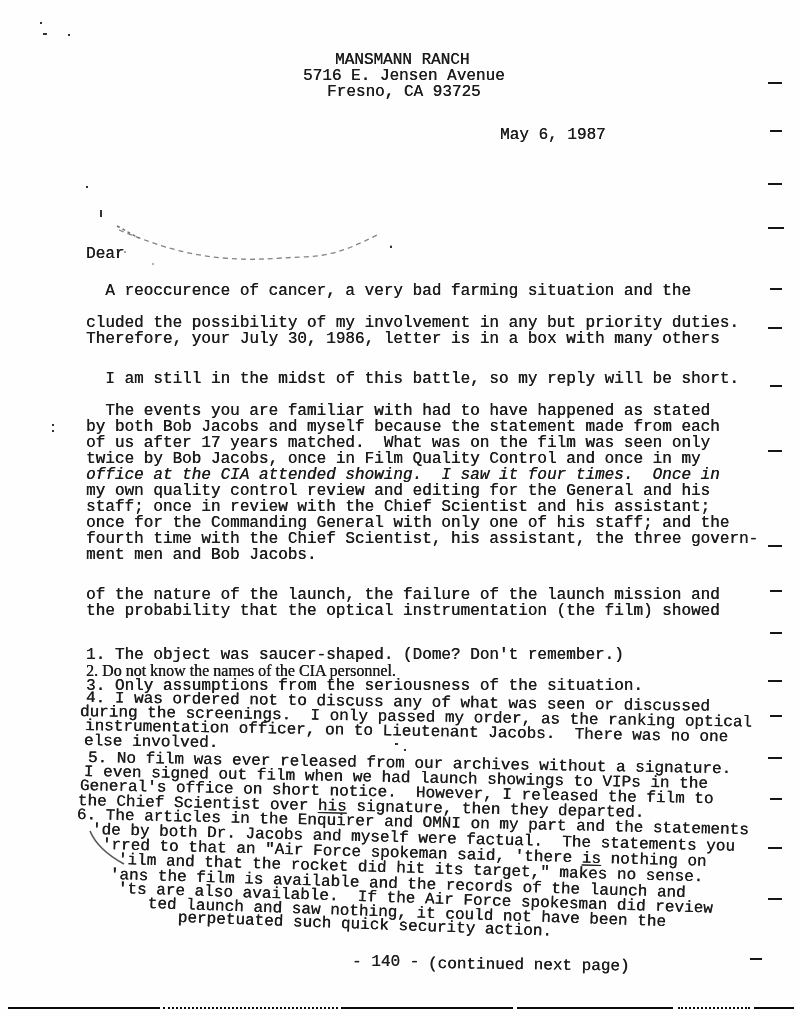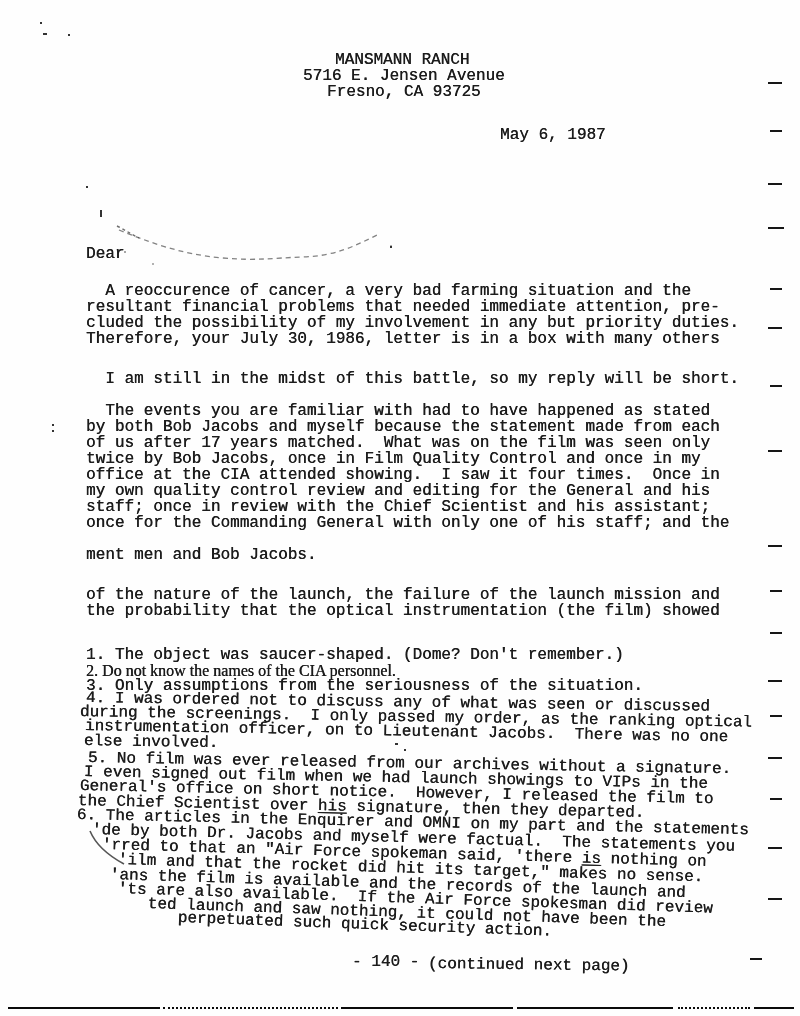--- a/index.html
+++ b/index.html
@@ -44,34 +44,34 @@
   <div class="line" style="left:86px;top:246px;">Dear</div>
   <svg style="left:115px;top:218px;" width="295" height="52" viewBox="0 0 295 52">
     <path d="M4,12 C 34,24 64,36 108,40 C 142,43 156,40 188,39 C 220,38 240,28 262,17" fill="none" stroke="#5a5a5a" stroke-width="1.3" stroke-dasharray="5,4" opacity="0.75"></path>
     <path d="M2,8 C 10,12 16,16 24,20" fill="none" stroke="#4a4a4a" stroke-width="1.4" stroke-dasharray="3,3" opacity="0.8"></path>
     <circle cx="10" cy="34" r="1" fill="#555" opacity="0.7"></circle>
     <circle cx="38" cy="46" r="1" fill="#555" opacity="0.6"></circle>
     <circle cx="276" cy="28" r="1" fill="#555" opacity="0.6"></circle>
   </svg>
 
   <div class="line" style="left:86px;top:283px;">  A reoccurence of cancer, a very bad farming situation and the</div>
-  <div class="line" style="left:86px;top:299px;">resultant financial problems that needed immediate attention, pre-</div>
   <div class="line" style="left:86px;top:315px;">cluded the possibility of my involvement in any but priority duties.</div>
   <div class="line" style="left:86px;top:331px;">Therefore, your July 30, 1986, letter is in a box with many others</div>
 
   <div class="line" style="left:86px;top:371px;">  I am still in the midst of this battle, so my reply will be short.</div>
 
   <div class="line" style="left:86px;top:403px;">  The events you are familiar with had to have happened as stated</div>
   <div class="line" style="left:86px;top:419px;">by both Bob Jacobs and myself because the statement made from each</div>
   <div class="line" style="left:86px;top:435px;">of us after 17 years matched.  What was on the film was seen only</div>
   <div class="line" style="left:86px;top:451px;">twice by Bob Jacobs, once in Film Quality Control and once in my</div>
-  <div class="line" style="left:86px;top:467px;">office at the CIA attended showing.  I saw it four times.  Once in</div>
+  <div class="line" style="left:86px;top:467px;font-style:italic;">office at the CIA attended showing.  I saw it four times.  Once in</div>
   <div class="line" style="left:86px;top:483px;">my own quality control review and editing for the General and his</div>
   <div class="line" style="left:86px;top:515px;">once for the Commanding General with only one of his staff; and the</div>
   <div class="line" style="left:86px;top:499px;">staff; once in review with the Chief Scientist and his assistant;</div>
+  <div class="line" style="left:86px;top:531px;">fourth time with the Chief Scientist, his assistant, the three govern-</div>
   <div class="line" style="left:86px;top:547px;">ment men and Bob Jacobs.</div>
 
   <div class="line" style="left:86px;top:587px;">of the nature of the launch, the failure of the launch mission and</div>
   <div class="line" style="left:86px;top:603px;">the probability that the optical instrumentation (the film) showed</div>
 
   <div class="line" style="left:86px;top:647px;">1. The object was saucer-shaped. (Dome? Don't remember.)</div>
   <div class="line" style="left:86px;top:663px;font-family:Liberation Serif, serif;">2. Do not know the names of the CIA personnel.</div>
   <div class="line" style="left:86px;top:678px;">3. Only assumptions from the seriousness of the situation.</div>
 
   <div class="line" style="left:86px;top:690px;transform:rotate(0.8deg);">4. I was ordered not to discuss any of what was seen or discussed</div>

